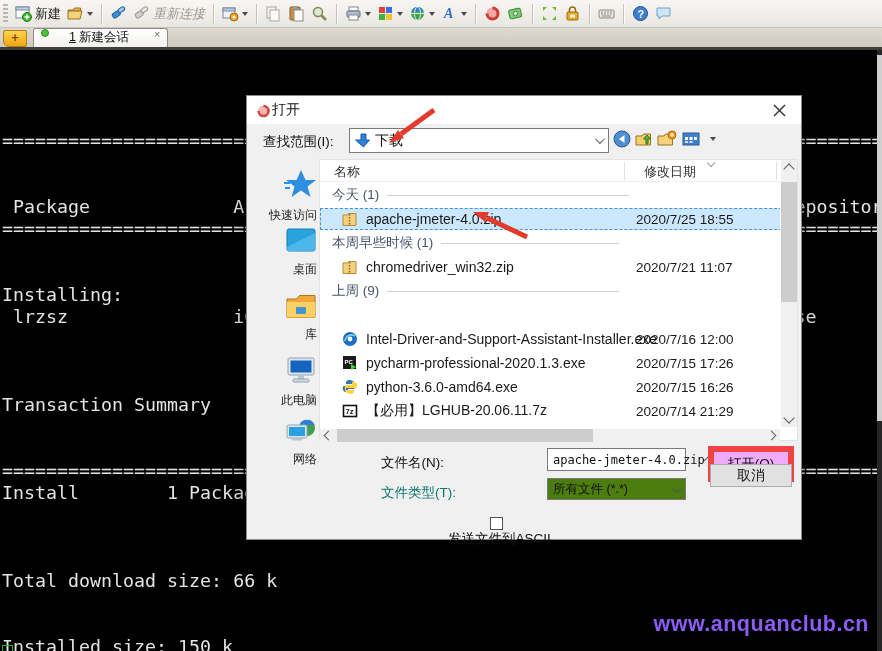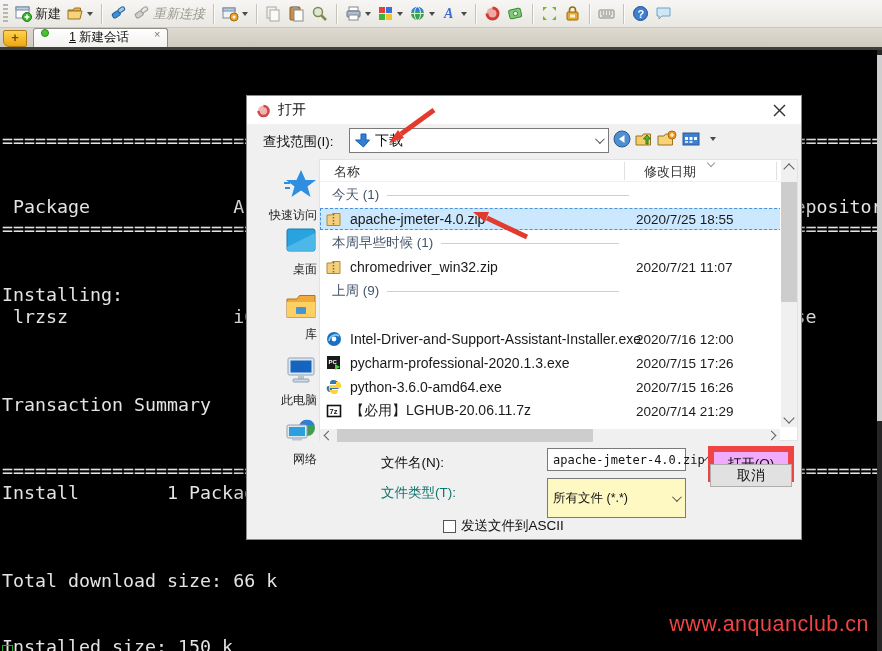--- a/index.html
+++ b/index.html
@@ -39,31 +39,31 @@
   .tabclose { margin-left:10px; color:#777; font-size:11px; line-height:11px; }
 
   
   .terminal { position:absolute; left:0; top:50px; width:882px; height:601px; background:#000; }
   .termlines { position:absolute; left:2px; top:14px; width:880px;
     font-family:"DejaVu Sans Mono", monospace; font-size:18.3px; line-height:22px;
     color:#e3e3e3; white-space:pre; }
   .termlines div { height:22px; }
   .cursor { position:absolute; left:2px; top:595px; width:11px; height:15px;
     border:1px solid #1db51d; }
-  .watermark { position:absolute; right:13px; top:562px; font-size:21.5px; font-weight:normal;
-    color:#ef4444; letter-spacing:0.5px; }
+  .watermark { position:absolute; right:13px; top:562px; font-size:21.5px; font-weight:bold;
+    color:#8b5cf6; letter-spacing:0.5px; }
   .termscroll { position:absolute; right:0; top:0; width:5px; height:601px; background:#262626; }
   .termscroll .thumb { position:absolute; left:0; top:5px; width:5px; height:366px; background:#cfcfcf; }
 
   
   .dialog { position:absolute; left:246px; top:95px; width:556px; height:445px;
     background:#f0f0f0; border:1px solid #8a8a8a; box-shadow:0 4px 14px rgba(0,0,0,.5); }
   .dlg-title { position:absolute; left:0; top:0; width:554px; height:28px; background:#ffffff;
     display:flex; align-items:center; }
-  .dlg-title .ttl { font-size:14px; color:#111; margin-left:6px; }
+  .dlg-title .ttl { font-size:14px; color:#111; }
   .dlg-close { position:absolute; right:8px; top:3px; width:28px; height:22px;
     display:flex; align-items:center; justify-content:center; }
   .lookin-label { position:absolute; left:16px; top:37px; font-size:13.5px; color:#111; }
   .combo { position:absolute; background:#fff; border:1px solid #7a7a7a; display:flex; align-items:center; }
   .combo .chev { margin-left:auto; margin-right:6px; width:7px; height:7px;
     border-right:1.6px solid #555; border-bottom:1.6px solid #555; transform:rotate(45deg) translateY(-2px); }
   .lookin-combo { left:102px; top:32px; width:260px; height:25px; }
   .lookin-combo .val { font-size:14px; color:#111; }
   .dlg-navicons { position:absolute; left:366px; top:34px; display:flex; align-items:center; gap:5px; }
 
@@ -81,48 +81,48 @@
   .hsep { position:absolute; top:2px; width:1px; height:18px; background:#e0e0e0; }
   .sortchev { position:absolute; left:388px; top:0px; width:6px; height:6px;
     border-right:1.3px solid #999; border-bottom:1.3px solid #999; transform:rotate(45deg); }
   .list-body { position:absolute; left:0; top:22px; width:460px; height:247px; overflow:hidden; }
   .lrow { position:absolute; left:0; width:527px; height:22px; display:flex; align-items:center; }
   .lrow.sel { background:#cce8ff; outline:1px dashed #4a90d9; outline-offset:-1px; }
   .grouplab { font-size:13.5px; color:#46566b; margin-left:12px; white-space:nowrap; }
   .groupline { flex:0 0 auto; height:1px; background:#cfcfcf; margin-left:8px; }
   .fname { font-size:14px; color:#1a1a1a; margin-left:8px; white-space:nowrap; }
   .fdate { position:absolute; left:316px; font-size:13.5px; color:#1a1a1a; white-space:nowrap; }
-  .ficon { width:16px; height:16px; margin-left:6px; flex:0 0 16px; position:relative; }
+  .ficon { width:16px; height:16px; margin-left:22px; flex:0 0 16px; position:relative; }
 
   
   .vscroll { position:absolute; left:461px; top:0px; width:16px; height:267px; background:#f0f0f0; }
   .vscroll .up, .vscroll .dn { position:absolute; left:4px; width:8px; height:8px; }
   .vscroll .up { top:5px; border-left:1.4px solid #606060; border-top:1.4px solid #606060; transform:rotate(45deg); }
   .vscroll .dn { bottom:5px; border-right:1.4px solid #606060; border-bottom:1.4px solid #606060; transform:rotate(45deg); }
   .vscroll .vthumb { position:absolute; left:0; top:22px; width:16px; height:120px; background:#cdcdcd; }
   .hscroll { position:absolute; left:0px; top:269px; width:460px; height:13px; background:#f0f0f0; }
   .hscroll .lt, .hscroll .rt { position:absolute; top:3px; width:7px; height:7px; }
   .hscroll .lt { left:5px; border-left:1.4px solid #606060; border-bottom:1.4px solid #606060; transform:rotate(45deg); }
   .hscroll .rt { right:5px; border-right:1.4px solid #606060; border-top:1.4px solid #606060; transform:rotate(45deg); }
   .hscroll .hthumb { position:absolute; left:17px; top:0; width:256px; height:13px; background:#cdcdcd; }
 
   
   .fn-label { position:absolute; left:134px; top:358px; font-size:13.5px; color:#111; }
   .ft-label { position:absolute; left:134px; top:388px; font-size:13.5px; color:#0f766e; }
   .fn-combo { left:300px; top:352px; width:139px; height:23px; }
   .fn-combo .val { font-family:"DejaVu Sans Mono", monospace; font-size:12px; color:#111; margin-left:5px; white-space:nowrap; }
-  .ft-combo { left:300px; top:382px; width:139px; height:40px; background:#fef9c3; }
+  .ft-combo { left:300px; top:382px; width:139px; height:22px; background:#4d7c0f; }
   .ft-combo .val { font-size:12.5px; color:#111; margin-left:5px; white-space:nowrap; }
   .btn-open { position:absolute; left:461px; top:350px; width:86px; height:36px;
     background:#f0abfc; border:6px solid #ef4444; font-size:13.5px; color:#111;
     display:flex; align-items:center; justify-content:center; }
   .btn-cancel { position:absolute; left:463px; top:368px; width:82px; height:23px;
     background:#e1e1e1; border:1px solid #adadad; font-size:14px; color:#111;
     display:flex; align-items:center; justify-content:center; }
-  .ascii-row { position:absolute; left:196px; top:421px; display:flex; align-items:center; }
+  .ascii-row { position:absolute; left:196px; top:421px; display:flex; align-items:center;flex-direction:column; }
   .checkbox { width:13px; height:13px; background:#fff; border:1px solid #555; }
   .ascii-label { font-size:13.5px; color:#111; margin-left:5px; }
 
   .arrows { position:absolute; left:0; top:0; width:882px; height:651px; pointer-events:none; z-index:50; }
 </style>
 </head>
 <body>
 
 <div id="app">
 

